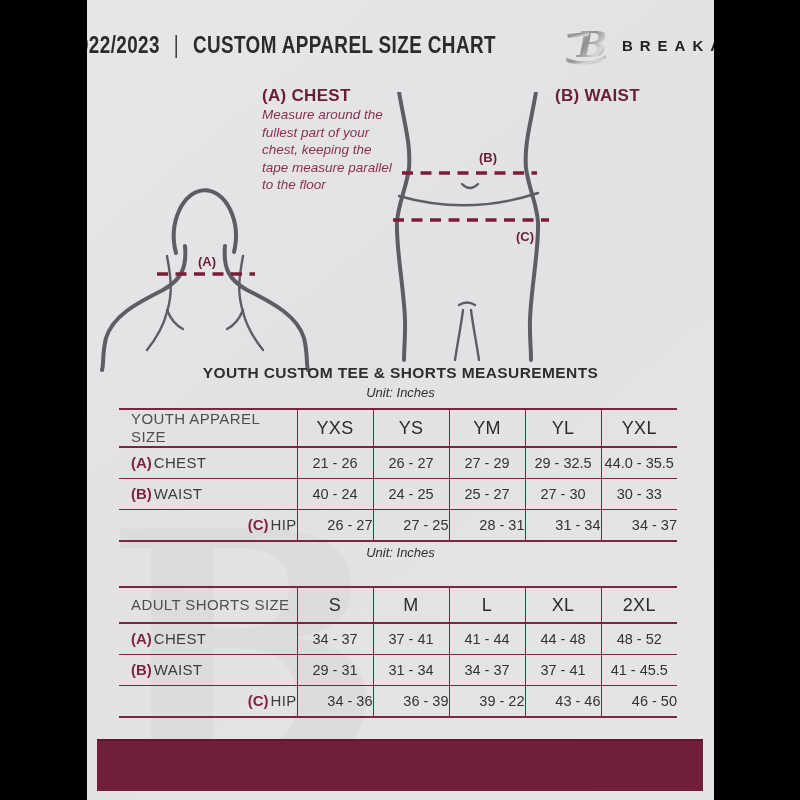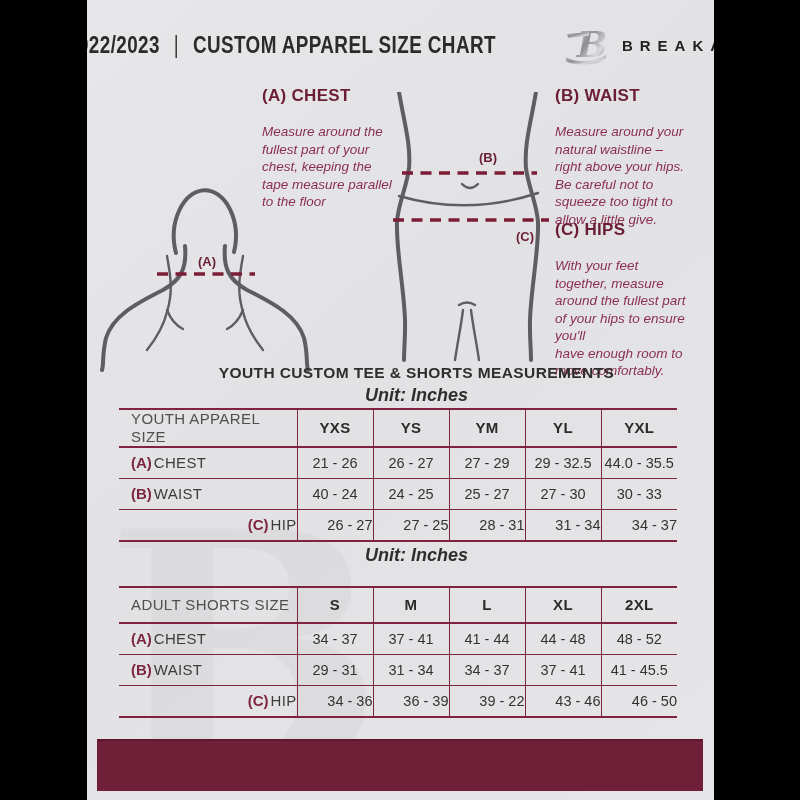--- a/index.html
+++ b/index.html
@@ -23,50 +23,50 @@
   .title-wrap{
     display:inline-block;white-space:nowrap;transform:scaleX(0.82);transform-origin:center;
     font-weight:bold;font-size:23px;color:#2b2b2b;letter-spacing:0.5px;
   }
   .title-wrap .divider{font-weight:400;color:#3a3a3a;margin:0 10px;}
   .brand{display:flex;align-items:center;gap:9px;}
   .brand-name{font-weight:bold;font-size:15px;letter-spacing:7px;color:#222;}
   
   .diagrams{top:82px;left:0;width:627px;height:292px;}
   .guide-heading{font-weight:bold;font-size:17px;color:#6b1c37;letter-spacing:0.3px;}
-  .guide-body{margin-top:17px;font-style:italic;font-size:13.5px;line-height:1.3;color:#8a2f50;white-space:pre-line;}
+  .guide-body{margin-top:0;font-style:italic;font-size:13.5px;line-height:1.3;color:#8a2f50;white-space:pre-line;}
   .guide-block{position:absolute;}
   .chest-text{left:175px;top:4px;width:158px;}
   .waist-text{left:468px;top:4px;width:158px;}
   .hips-text{left:468px;top:138px;width:160px;}
   .torso-svg{position:absolute;}
   .upper-torso{left:8px;top:6px;}
   .lower-torso{left:298px;top:10px;}
   .outline{fill:none;stroke:#5e5e62;stroke-width:4;stroke-linecap:round;}
   .outline-thin{fill:none;stroke:#5e5e62;stroke-width:2.4;stroke-linecap:round;}
   .measure-line{fill:none;stroke:#7c1d36;stroke-width:3.6;stroke-dasharray:11 7.5;}
   .diagram-label{font-family:"Liberation Sans",sans-serif;font-weight:bold;font-size:13px;fill:#6b1c37;}
   
-  .section-head{left:16px;width:627px;text-align:center;}
+  .section-head{left:0;width:627px;text-align:center;}
   .youth-head{top:364px;}
   .adult-head{top:542px;}
   .section-title{font-weight:bold;font-size:15.5px;color:#2e2e2e;letter-spacing:0.4px;}
-  .unit{font-style:italic;font-weight:bold;font-size:18px;color:#2e2e2e;margin-top:3px;}
+  .unit{font-style:italic;font-weight:normal;font-size:13px;color:#2e2e2e;margin-top:3px;}
   table.size-table{position:absolute;left:32px;width:558px;border-collapse:collapse;table-layout:fixed;z-index:1;}
   .youth-table{top:408px;}
   .adult-table{top:586px;}
   .size-table col.c0{width:178px;}
   .size-table col.cn{width:76px;}
   .size-table td{border-left:1.5px solid #7d2440;padding:0;text-align:center;vertical-align:middle;height:30px;}
   .size-table td:first-child{border-left:none;text-align:left;padding-left:12px;}
   .size-table tr.hdr td{border-top:2px solid #7d2440;border-bottom:2px solid #7d2440;height:34px;}
   .size-table tr.datarow td{border-bottom:1.5px solid #7d2440;}
   .size-table tr.lastrow td{border-bottom:2.5px solid #7d2440;text-align:right;}
   .col-label{font-size:15px;color:#4f4f4f;letter-spacing:0.4px;}
-  .size-name{font-weight:bold;font-size:15px;color:#2b2b2b;letter-spacing:0.3px;text-align:center;}
+  .size-name{font-weight:normal;font-size:18px;color:#2b2b2b;letter-spacing:0.3px;text-align:center;}
   .row-prefix{font-weight:bold;font-size:15px;color:#7d2440;}
   .row-name{font-size:15px;color:#3d3d3d;letter-spacing:0.3px;margin-left:2px;}
   .cell-val{font-size:14.5px;color:#333;}
   
   .footer-bar{top:739px;left:10px;width:606px;height:50px;background:#701f38;border-top:2px solid #5f182d;}
 </style>
 </head>
 <body>
 
 <div class="page">
@@ -128,36 +128,20 @@
     <div class="guide-block chest-text">
       <div class="guide-heading">(A) CHEST</div>
       <div class="guide-body">Measure around the
 fullest part of your
 chest, keeping the
 tape measure parallel
 to the floor</div>
     </div>
     <div class="guide-block waist-text">
       <div class="guide-heading">(B) WAIST</div>
-      <div class="guide-body">Measure around your
-natural waistline –
-right above your hips.
-Be careful not to
-squeeze too tight to
-allow a little give.</div>
-    </div>
-    <div class="guide-block hips-text">
-      <div class="guide-heading">(C) HIPS</div>
-      <div class="guide-body">With your feet
-together, measure
-around the fullest part
-of your hips to ensure
-you'll
-have enough room to
-move comfortably.</div>
     </div>
   </div>
 
   <div class="layer section-head youth-head">
     <div class="section-title">YOUTH CUSTOM TEE &amp; SHORTS MEASUREMENTS</div>
     <div class="unit">Unit: Inches</div>
   </div>
   <table class="size-table youth-table">
     <colgroup>
         <col class="c0">

